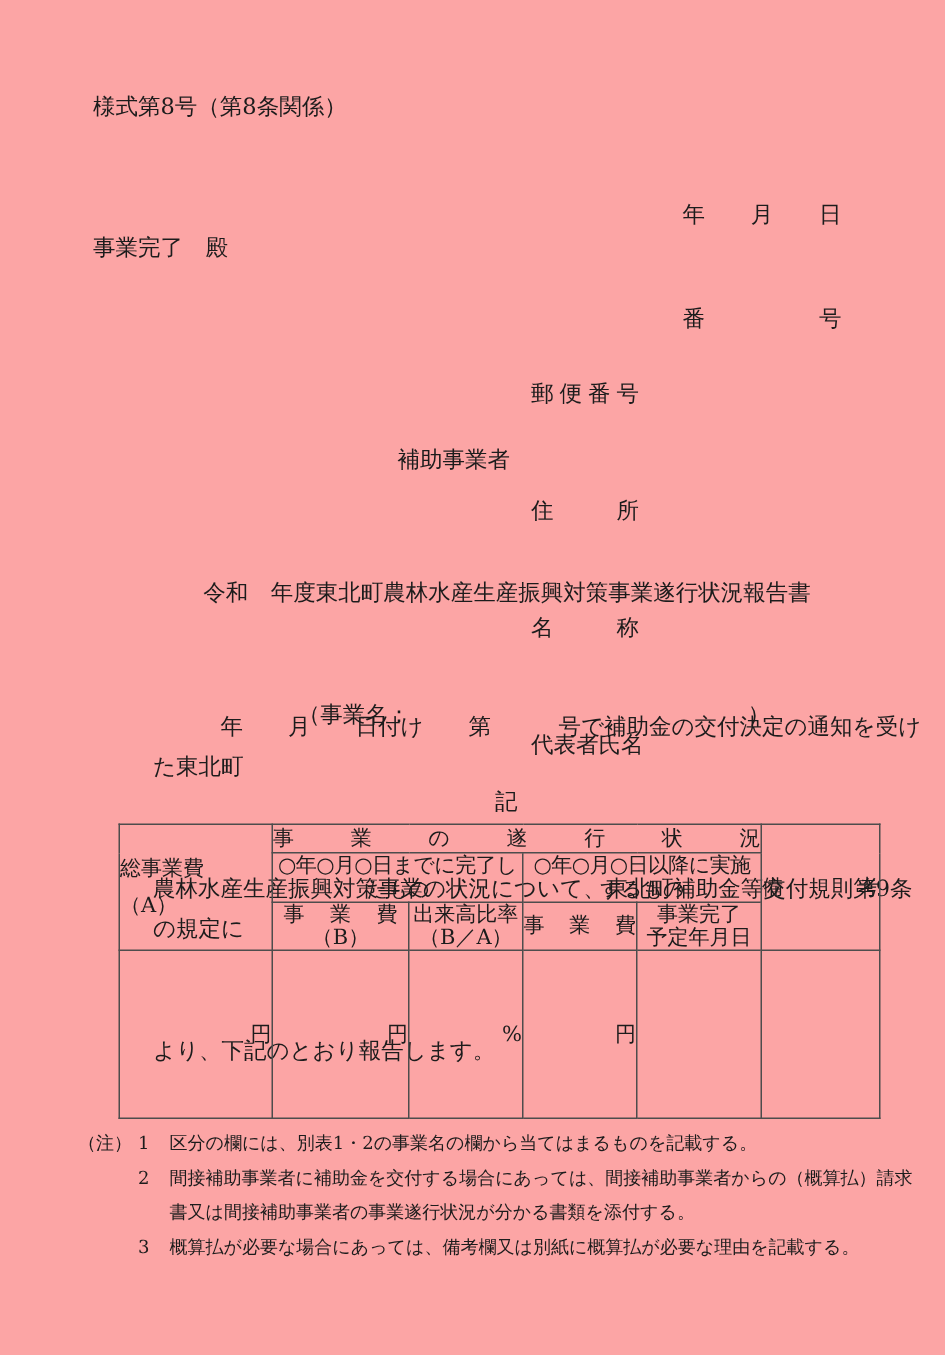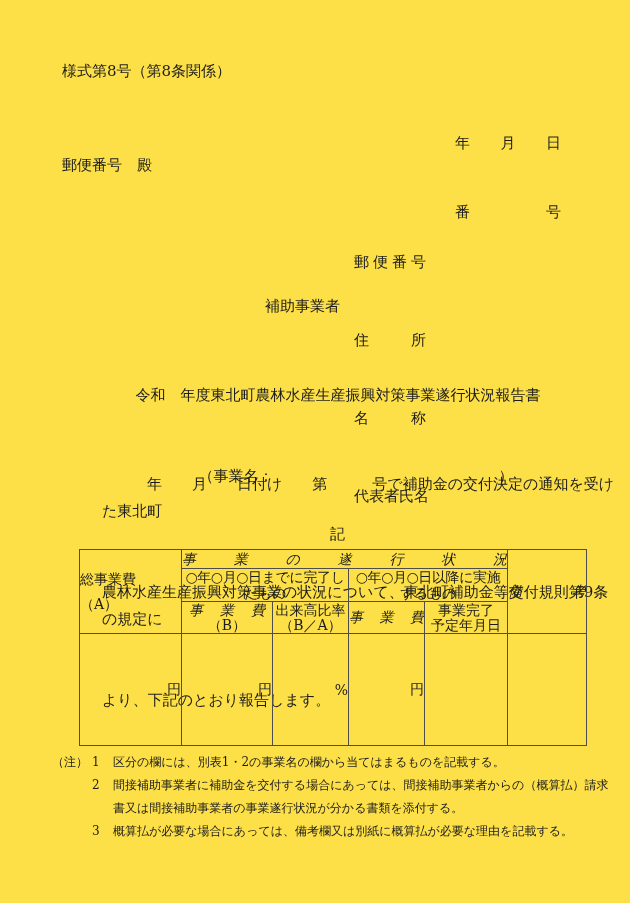--- a/index.html
+++ b/index.html
@@ -1,27 +1,27 @@
 <!DOCTYPE html>
 <html lang="ja"><head>
 <meta charset="utf-8">
 <style>
   html,body { margin:0; padding:0; background:#ffffff; }
   .page {
     position:relative;
     width:630px; height:903px;
-    background:#fde047;
+    background:#fca5a5;
     color:#1c1c1c;
     font-family:"DejaVu Serif","Liberation Serif",serif;
     font-size:15px;
     overflow:hidden;
   }
   .abs { position:absolute; white-space:pre; }
   
-  .jt { text-align:justify; text-align-last:justify; white-space:normal;font-style:italic; }
+  .jt { text-align:justify; text-align-last:justify; white-space:normal; }
 
   .form-number   { left:62px;  top:62px;  }
   .doc-no-block  { left:455px; top:86px;  width:106px; line-height:23px; }
   .doc-no-block > div { text-align:justify; text-align-last:justify; }
   .addressee     { left:62px;  top:156px; }
 
   .provider-label{ left:265px; top:249px;margin-top:48px; }
   .sender-labels { left:354px; top:197px; width:72px; line-height:26px; }
   .sender-labels .row { text-align:justify; text-align-last:justify; }
   .sender-labels .row.nowrap { text-align:right; text-align-last:left; white-space:nowrap; }
@@ -67,21 +67,21 @@
 
 <div class="page">
 
   <div class="abs form-number">様式第8号（第8条関係）</div>
 
   <div class="abs doc-no-block">
     <div>年月日</div>
     <div>番号</div>
   </div>
 
-  <div class="abs addressee">郵便番号　殿</div>
+  <div class="abs addressee">事業完了　殿</div>
 
   <div class="abs provider-label">補助事業者</div>
 
   <div class="abs sender-labels">
     <div class="row">郵便番号</div>
     <div class="row">住所</div>
     <div class="row">名称</div>
     <div class="row nowrap">代表者氏名</div>
   </div>
 

